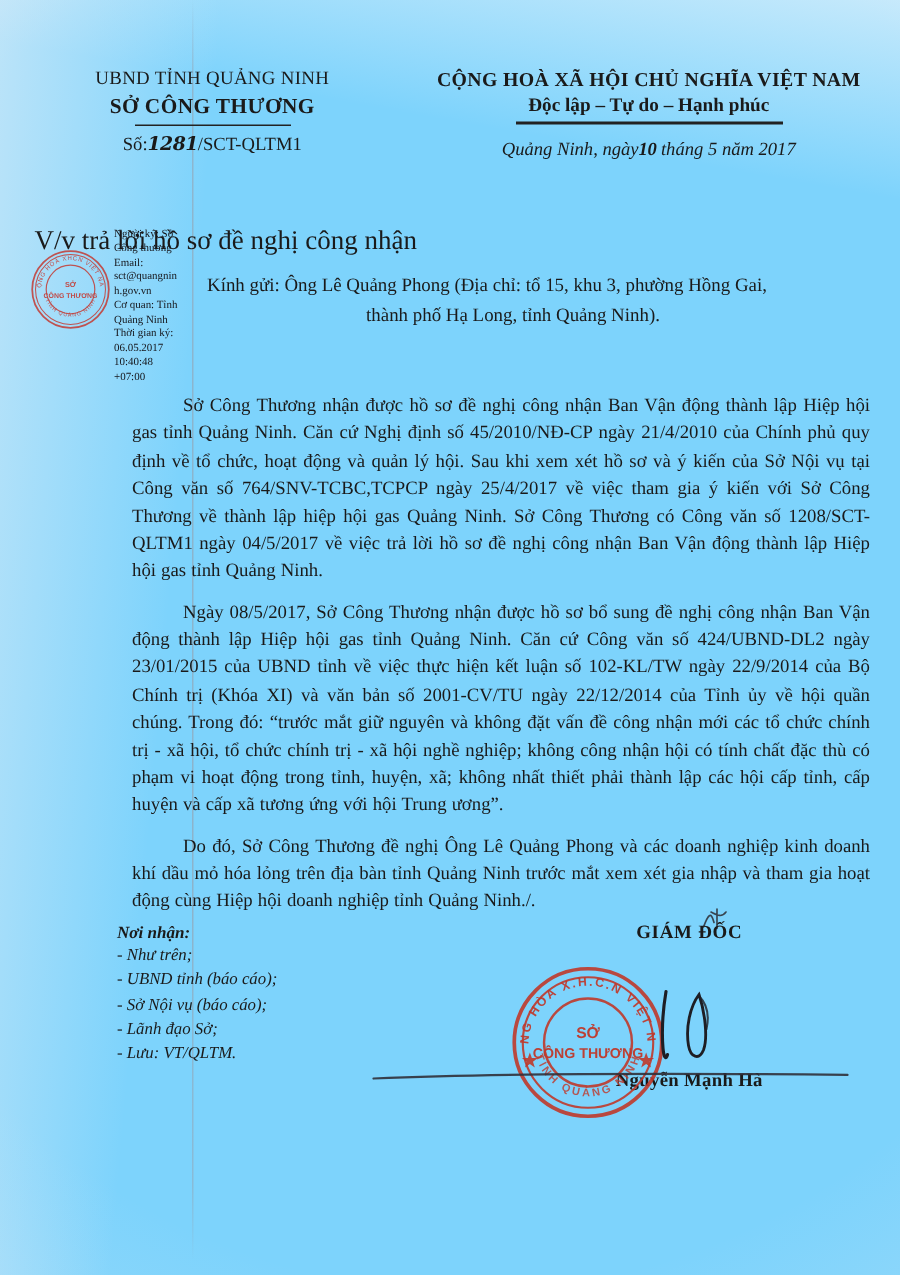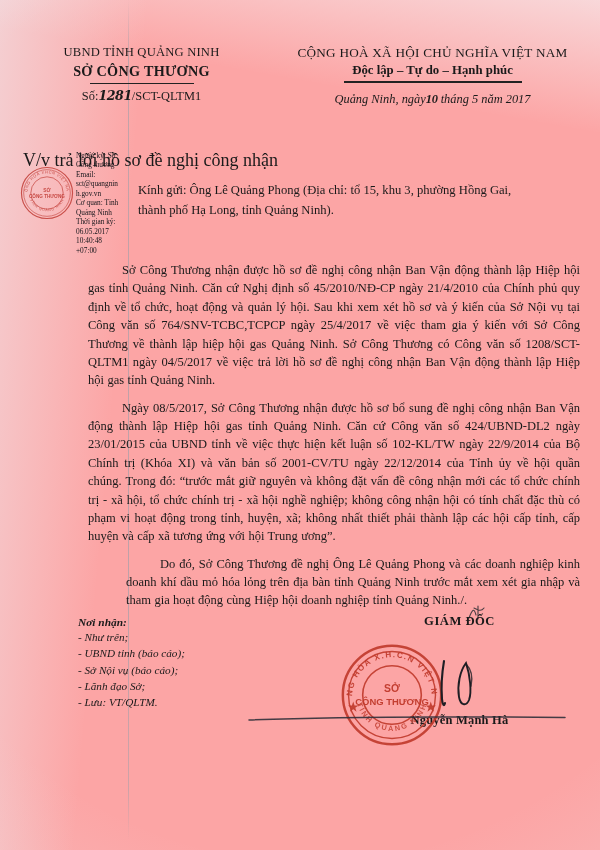--- a/index.html
+++ b/index.html
@@ -10,21 +10,21 @@
   }
   body {
     font-family: "Liberation Serif", "DejaVu Serif", serif;
     color: #1a1a1a;
   }
   #page {
     position: relative;
     width: 600px;
     height: 850px;
     margin: 0;
-    background: #fca5a5;
+    background: #7dd3fc;
     overflow: hidden;
   }
   
   #paper-tint {
     position: absolute;
     inset: 0;
     background:
       linear-gradient(95deg, rgba(238,241,246,0.55) 0%, rgba(255,255,255,0) 22%),
       linear-gradient(190deg, rgba(246,248,251,0.6) 0%, rgba(255,255,255,0) 14%),
       radial-gradient(130% 95% at 52% 46%, rgba(255,255,255,0) 58%, rgba(233,236,242,0.5) 100%);
@@ -98,21 +98,21 @@
   }
   .handwritten-num {
     font-family: "DejaVu Serif", serif;
     font-style: italic;
     font-weight: bold;
     font-size: 12.6px;
     letter-spacing: -0.4px;
   }
   .nation-line {
     font-size: 13.2px;
-    font-weight: normal;
+    font-weight: bold;
     letter-spacing: 0.25px;
     line-height: 1.4;
     white-space: nowrap;
   }
   .motto-line {
     font-size: 12.8px;
     font-weight: bold;
     line-height: 1.4;
     white-space: nowrap;
   }
@@ -173,39 +173,39 @@
   
   .recipient {
     position: absolute;
     top: 181px;
     left: 138px;
     width: 448px;
     font-size: 12.6px;
     line-height: 1.55;
   }
   .recipient .r1 { display: block; }
-  .recipient .r2 { display: block; padding-right: 40px; }
+  .recipient .r2 { display: block; text-align: center; padding-right: 40px; }
 
   
   #body-text {
     position: absolute;
     top: 261px;
     left: 88px;
     width: 492px;
   }
   .para {
     font-size: 12.5px;
     line-height: 1.47;
     text-align: justify;
     text-justify: inter-word;
     text-indent: 34px;
     margin: 0 0 9px 0;
     word-spacing: 0.3px;
   }
-  .para:last-child { margin-bottom: 0; margin-left: 38px; }
+  .para:last-child { margin-bottom: 0; }
 
   
   #footer {
     position: absolute;
     top: 616px;
     left: 0;
     width: 600px;
     height: 160px;
   }
   #recipients-list {

